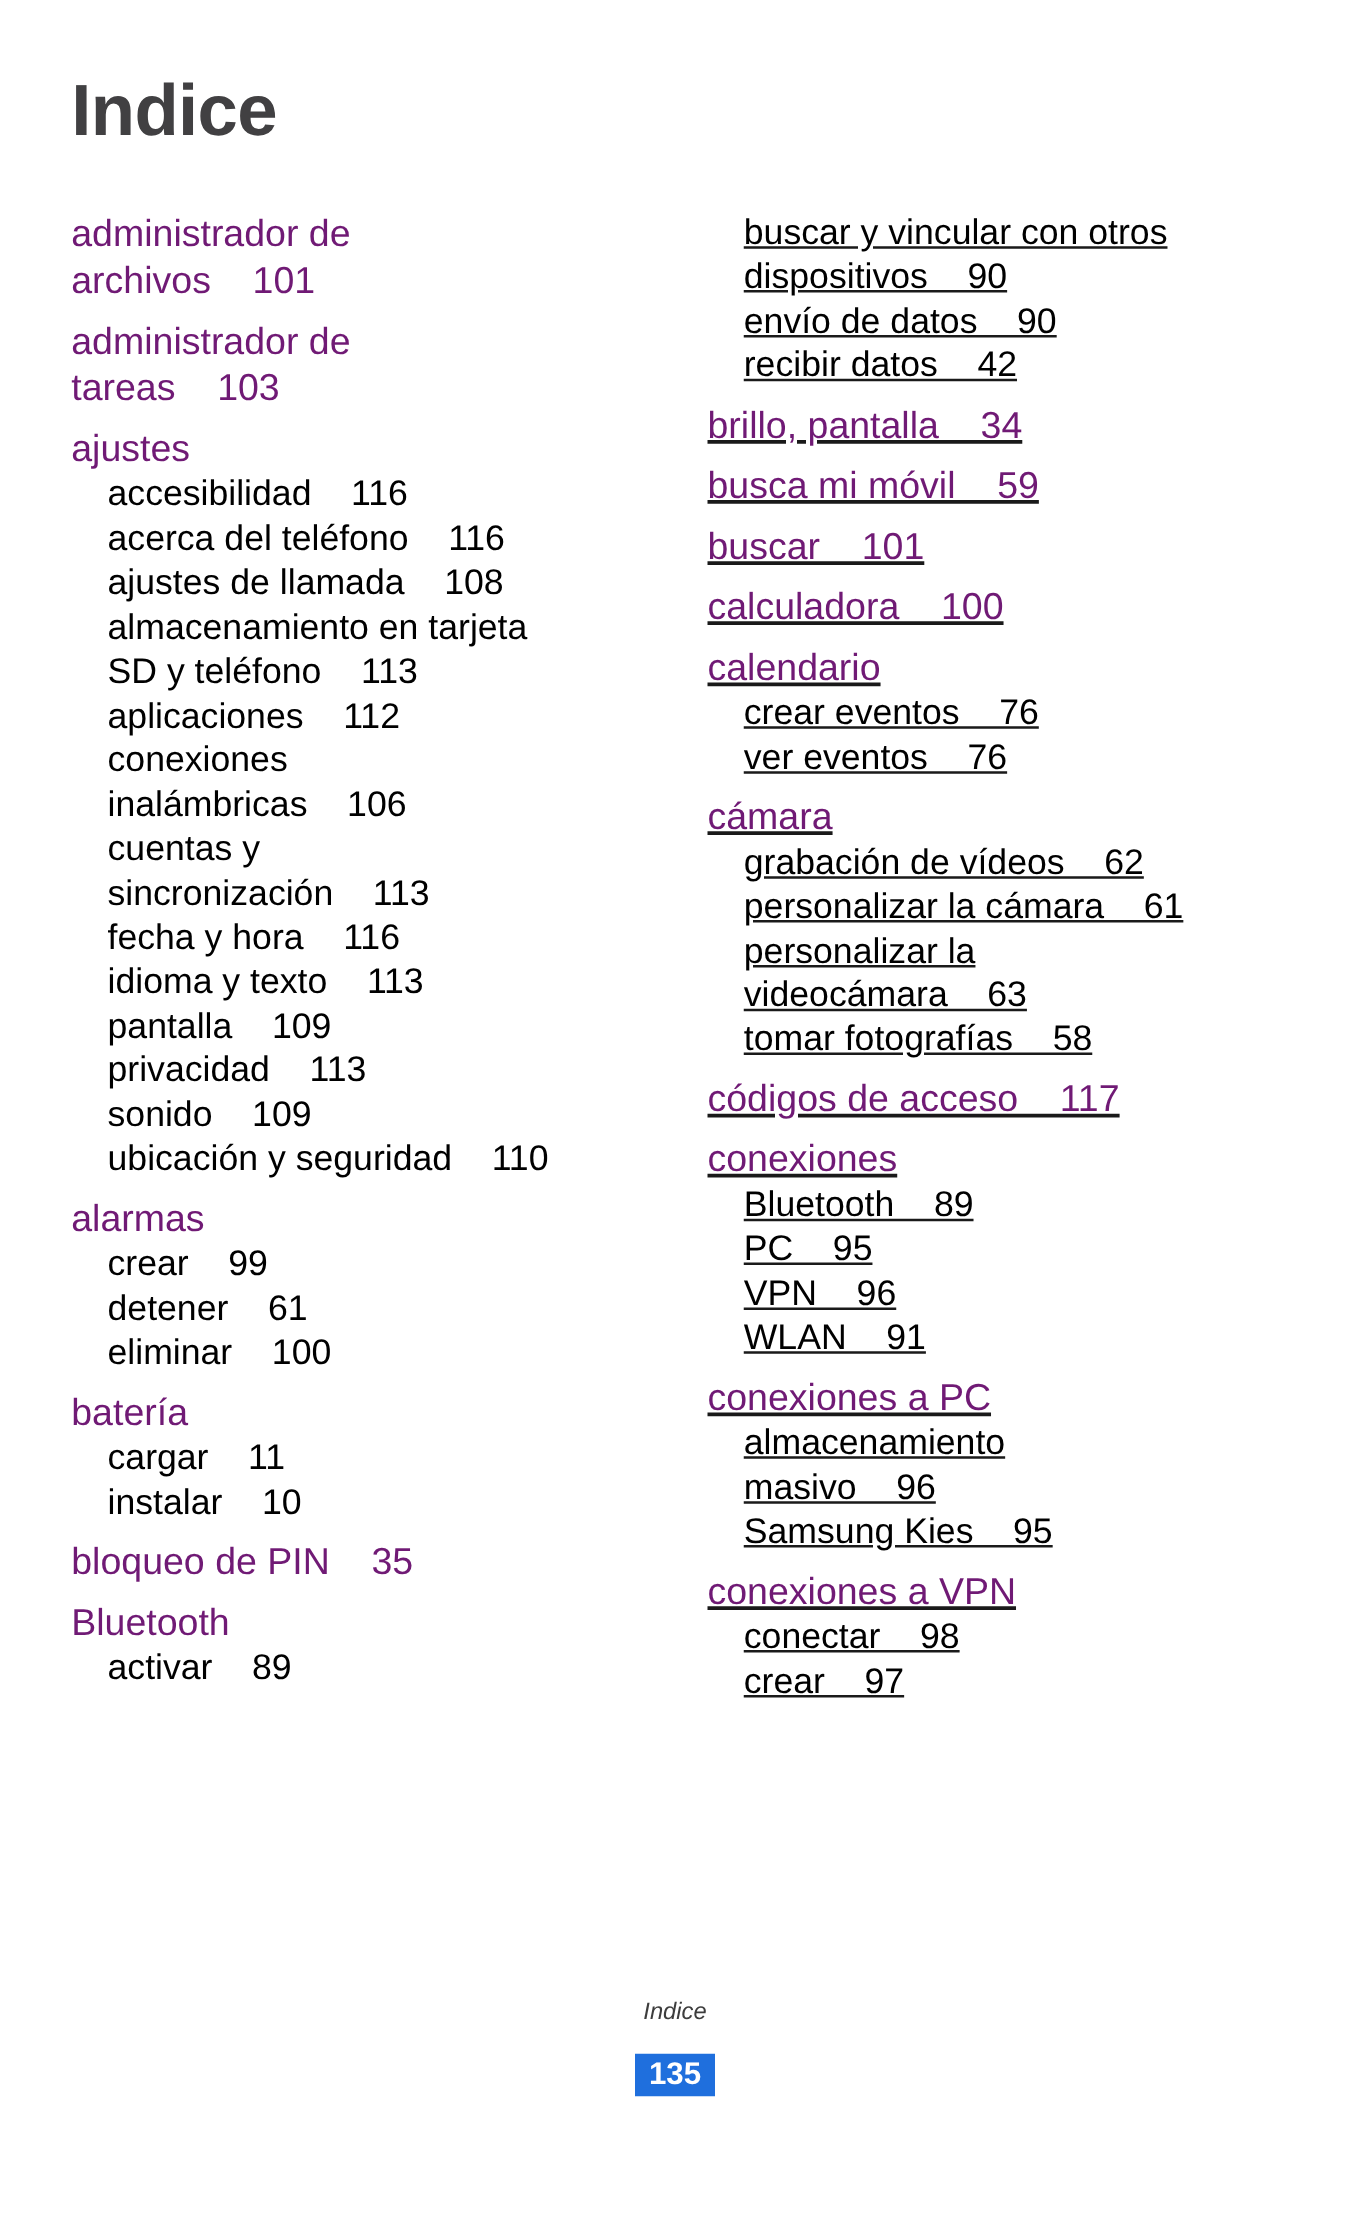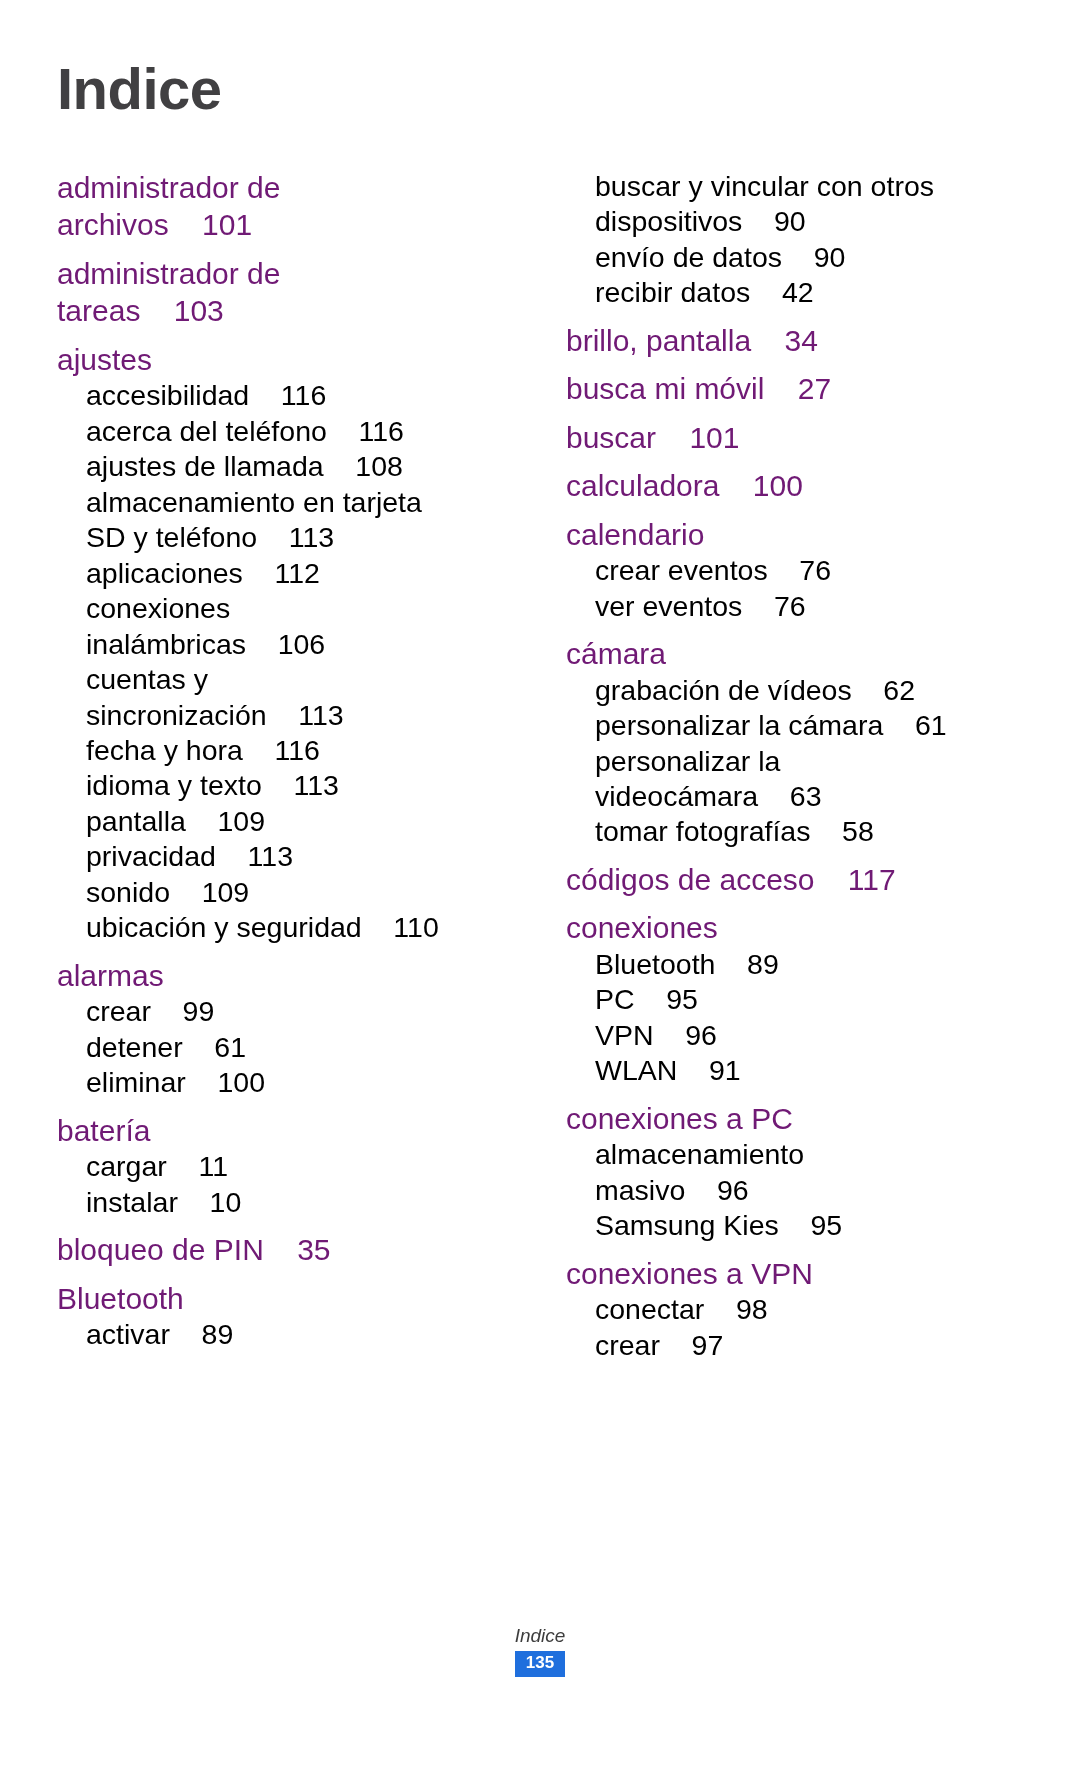--- a/index.html
+++ b/index.html
@@ -39,21 +39,21 @@
     display: flex;
     flex-direction: row;
     align-items: flex-start;
     margin-top: 48px;
   }
   .col {
     width: 50%;
     box-sizing: border-box;
   }
   .col-left { padding-right: 22px; }
-  .col-right { padding-left: 26px; }
+  .col-right { padding-left: 26px; text-decoration: underline; }
 
   
   .entry-head {
     color: #701a75;
     font-size: 30px;
     line-height: 1.25;
     margin: 0;
     padding-top: 11px;
     white-space: pre-wrap;
   }
@@ -77,24 +77,24 @@
     text-align: center;
   }
   .footer-label {
     font-size: 19px;
     font-style: italic;
     color: #3d3d3d;
     line-height: 1.1;
   }
   .footer-page {
     display: inline-block;
-    margin-top: 4px;
+    margin-top: 22px;
     background: #1f6fdd;
     color: #ffffff;
-    font-size: 17px;
+    font-size: 25px;
     font-weight: bold;
     padding: 3px 11px 5px 11px;
     line-height: 1.05;
   }
 </style>
 </head>
 <body>
 
 <div class="page">
 
@@ -133,21 +133,21 @@
         <div class="entry-head">bloqueo de PIN    35</div>
         <div class="entry-head">Bluetooth</div>
         <div class="entry-sub">activar    89</div>
       </div>
     <div class="col col-right" id="col-right">
         <div class="entry-sub">buscar y vincular con otros
 dispositivos    90</div>
         <div class="entry-sub">envío de datos    90</div>
         <div class="entry-sub">recibir datos    42</div>
         <div class="entry-head">brillo, pantalla    34</div>
-        <div class="entry-head">busca mi móvil    27</div>
+        <div class="entry-head">busca mi móvil    59</div>
         <div class="entry-head">buscar    101</div>
         <div class="entry-head">calculadora    100</div>
         <div class="entry-head">calendario</div>
         <div class="entry-sub">crear eventos    76</div>
         <div class="entry-sub">ver eventos    76</div>
         <div class="entry-head">cámara</div>
         <div class="entry-sub">grabación de vídeos    62</div>
         <div class="entry-sub">personalizar la cámara    61</div>
         <div class="entry-sub">personalizar la
 videocámara    63</div>

